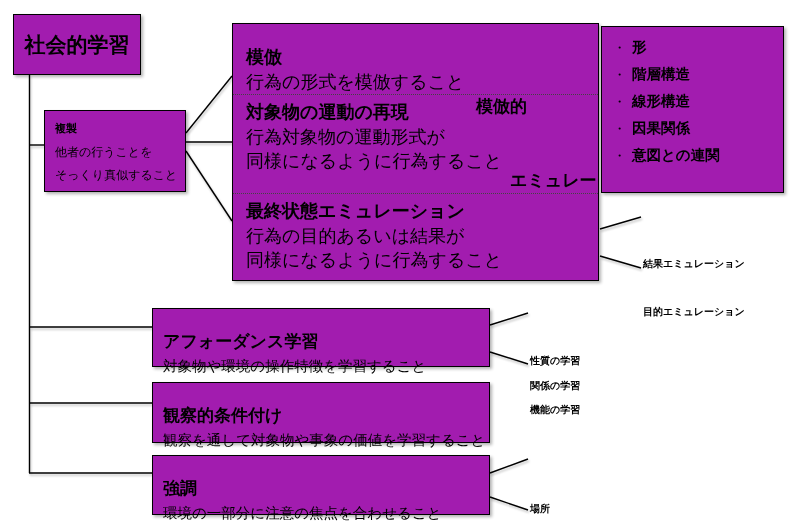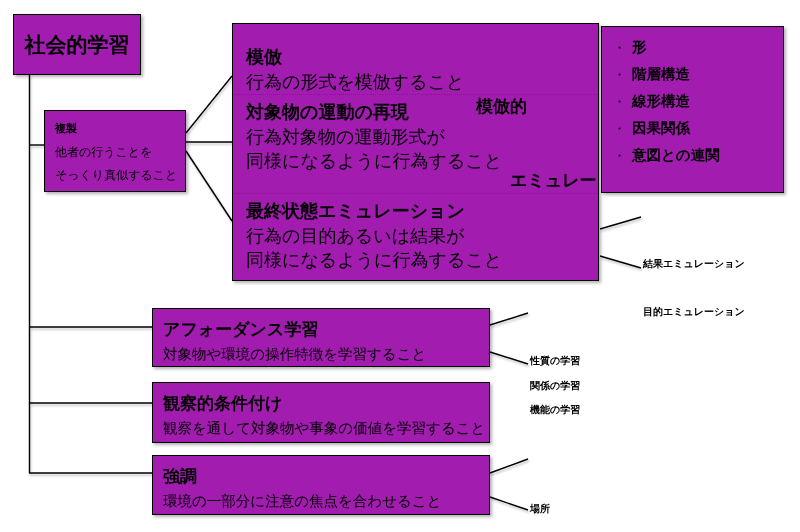--- a/index.html
+++ b/index.html
@@ -38,21 +38,21 @@
   .sec-1 { top: 16px; height: 70px; padding-top: 5px; }
   .sec-2 { top: 70px; height: 99px; border-top: 1.5px dotted #444; padding-top: 5px; }
   .sec-3 { top: 169px; height: 89px; border-top: 1.5px dotted #444; padding-top: 5px; }
   .sec-title { font-size: 18px; font-weight: 700; line-height: 25px; }
   .sec-desc  { font-size: 18px; line-height: 24px; }
 
   .bullets-box { left: 601px; top: 26px; width: 183px; height: 167px; padding: 7px 0 0 11px; }
   .bullet-row { font-size: 14.5px; font-weight: 700; line-height: 26px; white-space: nowrap; }
   .bullet-dot { display: inline-block; width: 19px; font-weight: 400; font-size: 13px; }
 
-  .lower-box { padding: 8px 0 0 10px; width: 338px; height: 60px; }
+  .lower-box { padding: 20px 0 0 10px; width: 338px; height: 60px; }
   .aff-box  { left: 152px; top: 308px; height: 59px; }
   .cond-box { left: 152px; top: 382px; height: 61px; }
   .emph-box { left: 152px; top: 455px; height: 60px; }
   .lower-box .bx-title { font-size: 17px; font-weight: 700; line-height: 26px; }
   .lower-box .bx-desc  { font-size: 14.5px; line-height: 23px; }
 
   .float-label {
     position: absolute;
     font-size: 10px; font-weight: 700;
     white-space: nowrap; line-height: 19px; margin-top: 48px;

